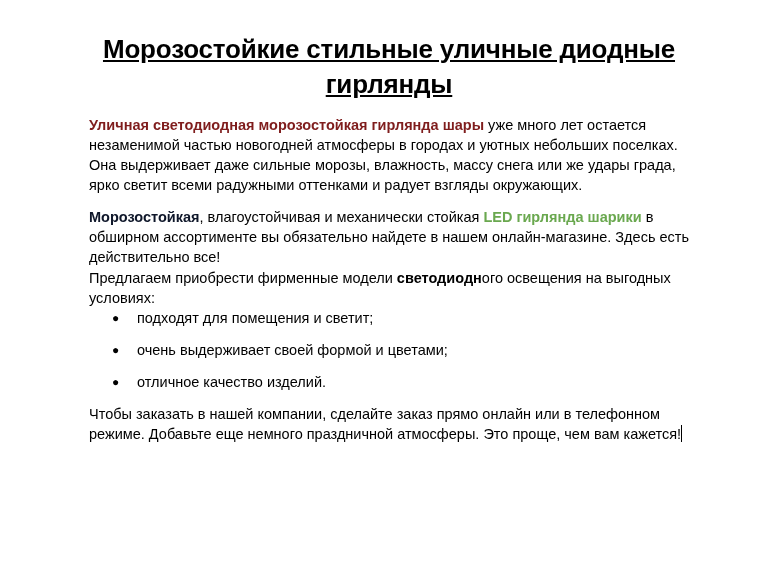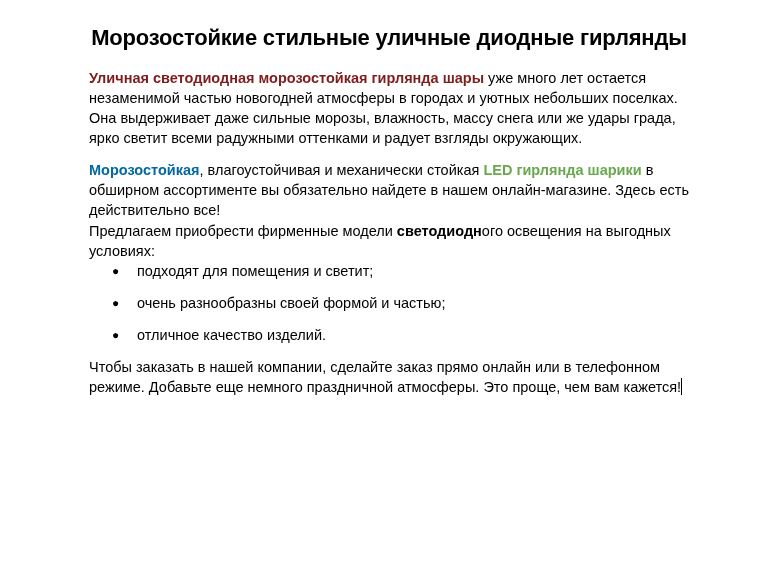--- a/index.html
+++ b/index.html
@@ -1,31 +1,31 @@
 <!DOCTYPE html>
 <html><head>
 <meta charset="utf-8">
 <style>
   html, body { margin: 0; padding: 0; background: #ffffff; }
   body { width: 781px; height: 567px; overflow: hidden; position: relative;
          font-family: "Liberation Sans", sans-serif; color: #000; }
   .doc { position: absolute; left: 89px; top: 20px; width: 600px; }
-  h1 { font-family: "Liberation Sans", sans-serif; font-size: 22px; font-weight: bold;
-       text-align: center; margin: 0; line-height: 35px; letter-spacing: -0.2px; }
+  h1 { font-family: "Liberation Sans", sans-serif; font-size: 26px; font-weight: bold;
+       text-align: center; margin: 12px; line-height: 35px; letter-spacing: -0.2px; text-decoration: underline; }
   p { font-size: 14.5px; line-height: 20px; margin: 0; }
   .p1 { margin-top: 13px; }
   .p2 { margin-top: 12px; }
   h2 { font-size: 19px; font-weight: bold; margin: 13px 0 0 0; line-height: 30px; }
   .p3 { margin-top: 1px; }
   ul { margin: 0; padding: 0; list-style: none; }
   li { font-size: 14.5px; line-height: 20px; position: relative; padding-left: 48px; margin-bottom: 12px; }
   li .bullet { position: absolute; left: 23px; top: 0; font-size: 12px; }
   .p4 { margin-top: 2px; }
   .red { color: #7f1d1d; font-weight: bold; }
-  .orange { color: #0369a1; font-weight: bold; }
+  .orange { color: #0f172a; font-weight: bold; }
   .green { color: #6aa84f; font-weight: bold; text-align: right; }
   .caret { display: inline-block; width: 1px; height: 17px; background: #000; vertical-align: -3px; }
 </style>
 </head>
 <body>
 
 <div class="doc">
   <h1>Морозостойкие стильные уличные диодные гирлянды</h1>
 
   <p class="p1">
@@ -36,20 +36,20 @@
     <span class="orange">Морозостойкая</span><span>, влагоустойчивая и механически стойкая </span><span class="green">LED гирлянда шарики</span><span> в обширном ассортименте вы обязательно найдете в нашем онлайн-магазине. Здесь есть действительно все!</span>
   </p>
 
 
   <p class="p3">
     <span>Предлагаем приобрести фирменные модели </span><b>светодиодн</b><span>ого освещения на выгодных условиях:</span>
   </p>
 
   <ul>
     <li><span class="bullet">●</span><span>подходят для помещения и светит;</span></li>
-    <li><span class="bullet">●</span><span>очень разнообразны своей формой и частью;</span></li>
+    <li><span class="bullet">●</span><span>очень выдерживает своей формой и цветами;</span></li>
     <li><span class="bullet">●</span><span>отличное качество изделий.</span></li>
   </ul>
 
   <p class="p4">
     <span>Чтобы заказать в нашей компании, сделайте заказ прямо онлайн или в телефонном режиме. Добавьте еще немного праздничной атмосферы. Это проще, чем вам кажется!</span><span class="caret"></span>
   </p>
 </div>
 
 </body></html>

